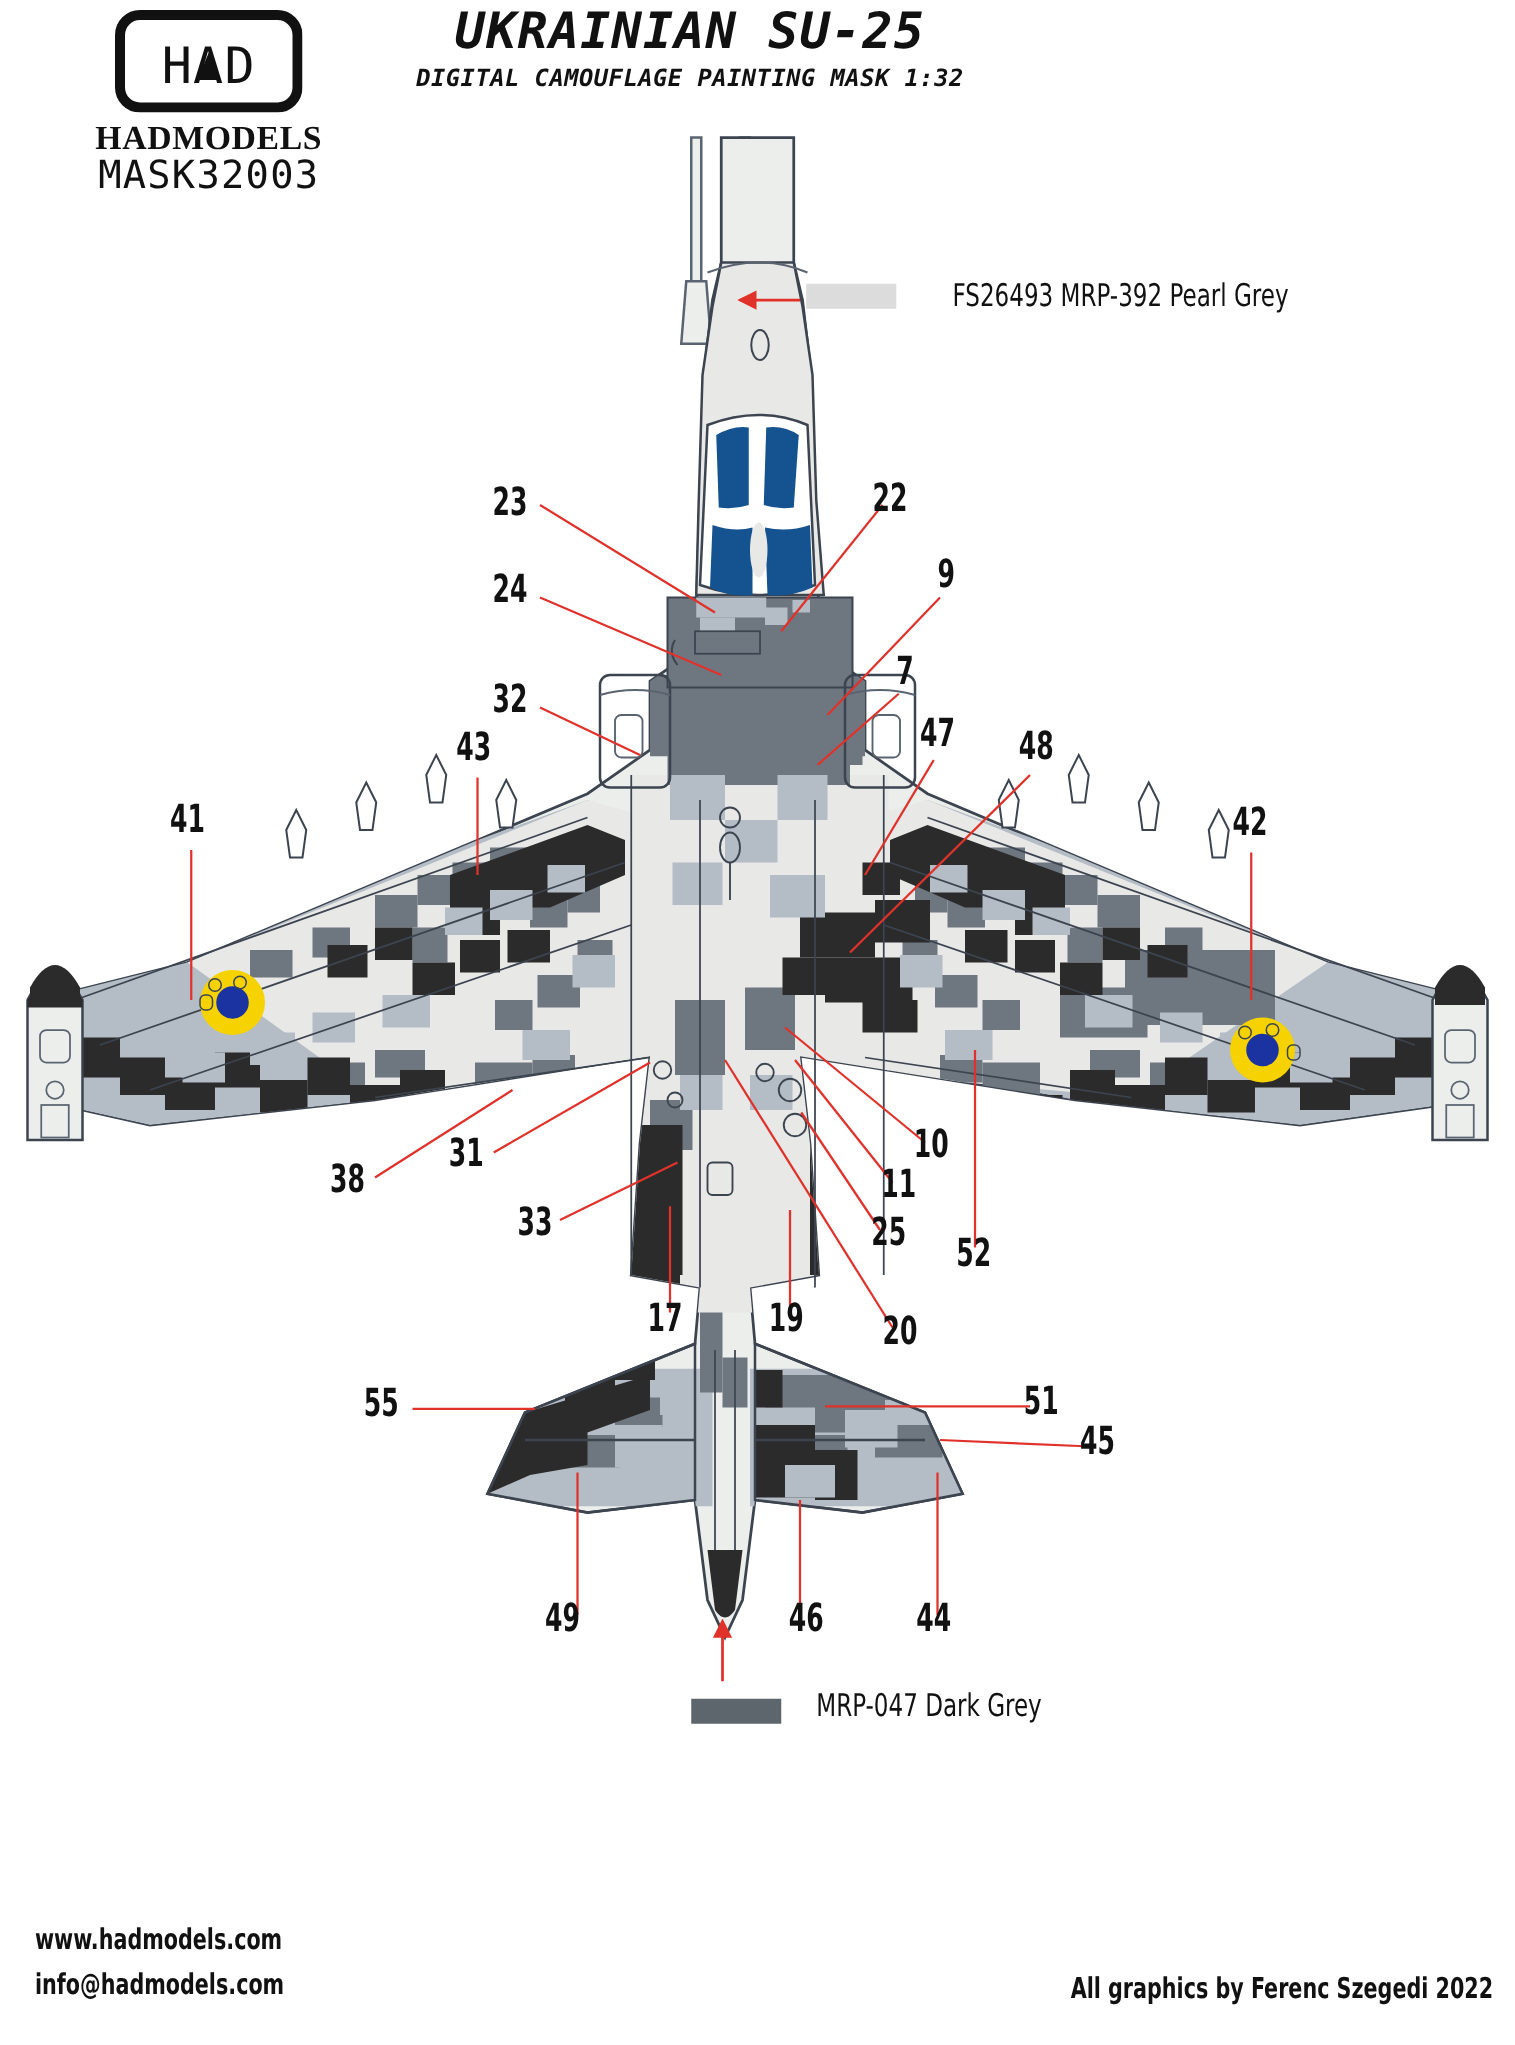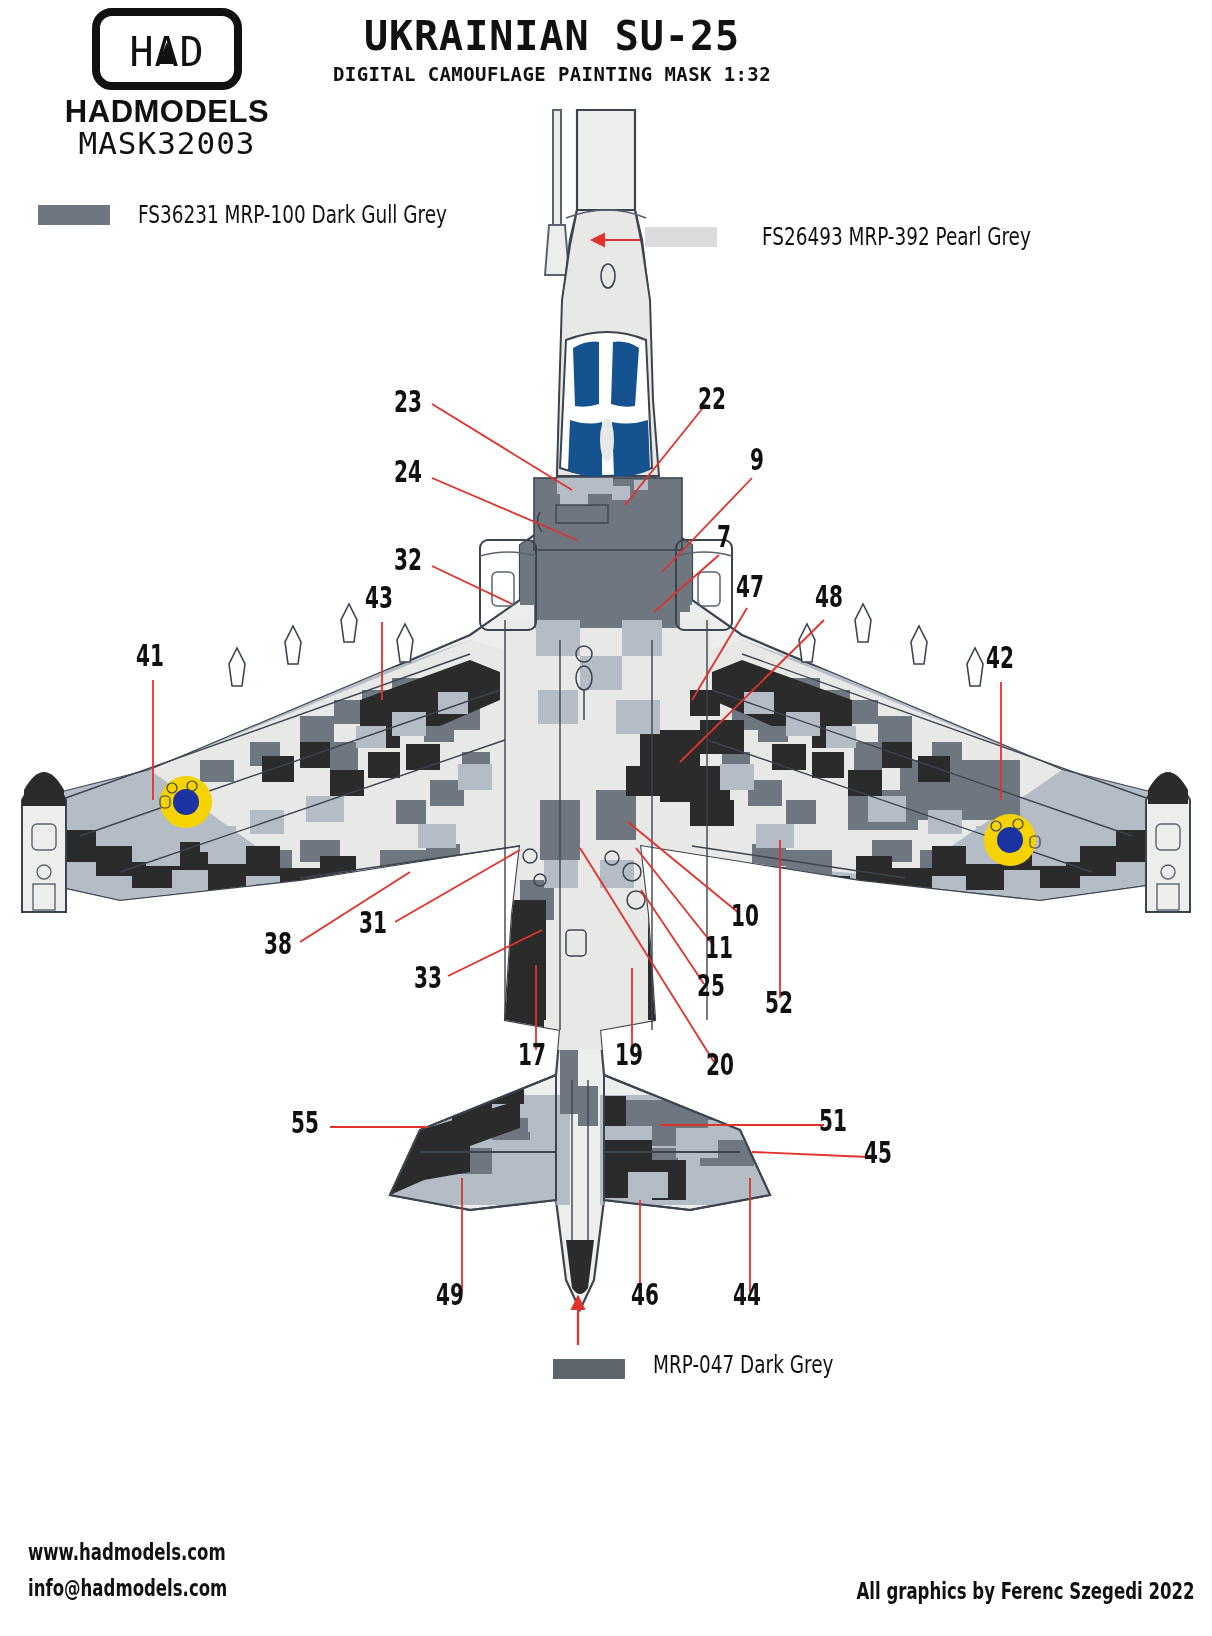--- a/index.html
+++ b/index.html
@@ -2,27 +2,27 @@
 <html><head>
 <meta charset="utf-8">
 <style>
   html,body{margin:0;padding:0;background:#ffffff;}
   body{width:1212px;height:1636px;position:relative;overflow:hidden;
        font-family:"Liberation Sans",sans-serif;color:#111;}
 
   
   #logo-block{position:absolute;left:52px;top:8px;width:230px;text-align:center;}
   #logo-mark{width:150px;height:82px;margin:0 auto;}
-  #brand-name{font-family:Liberation Sans, sans-serif;font-weight:bold;font-size:31px;
+  #brand-name{font-family:Liberation Serif, serif;font-weight:bold;font-size:27px;
               letter-spacing:.5px;margin-top:2px;line-height:1;text-align:center;}
   #mask-code{font-family:"DejaVu Sans Mono",monospace;font-size:31px;letter-spacing:1px;
              margin-top:1px;line-height:1;font-weight:500;}
 
-  #title-block{position:absolute;left:0;top:15px;width:1104px;text-align:center;
-               pointer-events:none;}
+  #title-block{position:absolute;left:0;top:4px;width:1104px;text-align:center;
+               pointer-events:none;font-style:italic;}
   #main-title{font-family:"DejaVu Sans Mono",monospace;font-weight:bold;font-size:40px;
               letter-spacing:1px;line-height:1.05;}
   #sub-title{font-family:"DejaVu Sans Mono",monospace;font-weight:bold;font-size:19px;
              letter-spacing:.4px;margin-top:8px;line-height:1.05;text-align:center;}
 
   
   .legend-row{display:flex;align-items:center;margin-bottom:22px;}
   .swatch{width:72px;height:20px;flex:0 0 auto;}
   .legend-label{font-family:"DejaVu Sans Condensed","DejaVu Sans",sans-serif;
                 font-size:25px;margin-left:28px;white-space:nowrap;
@@ -59,24 +59,20 @@
   <div id="brand-name">HADMODELS</div>
   <div id="mask-code">MASK32003</div>
 </div>
 
 <div id="title-block">
   <div id="main-title">UKRAINIAN SU-25</div>
   <div id="sub-title">DIGITAL CAMOUFLAGE PAINTING MASK 1:32</div>
 </div>
 
 <div id="legend-left">
-  <div class="legend-row">
-    <div class="swatch" id="sw1" style="background: rgb(110, 119, 128);"></div>
-    <div class="legend-label">FS36231 MRP-100 Dark Gull Grey</div>
-  </div>
 </div>
 
 <div id="legend-right">
   <div class="swatch" id="sw3" style="background: rgb(220, 220, 220);"></div>
   <div class="legend-label">FS26493 MRP-392 Pearl Grey</div>
 </div>
 
 <div id="legend-bottom">
   <div class="swatch" id="sw4" style="background: rgb(93, 102, 109);"></div>
   <div class="legend-label">MRP-047 Dark Grey</div>

